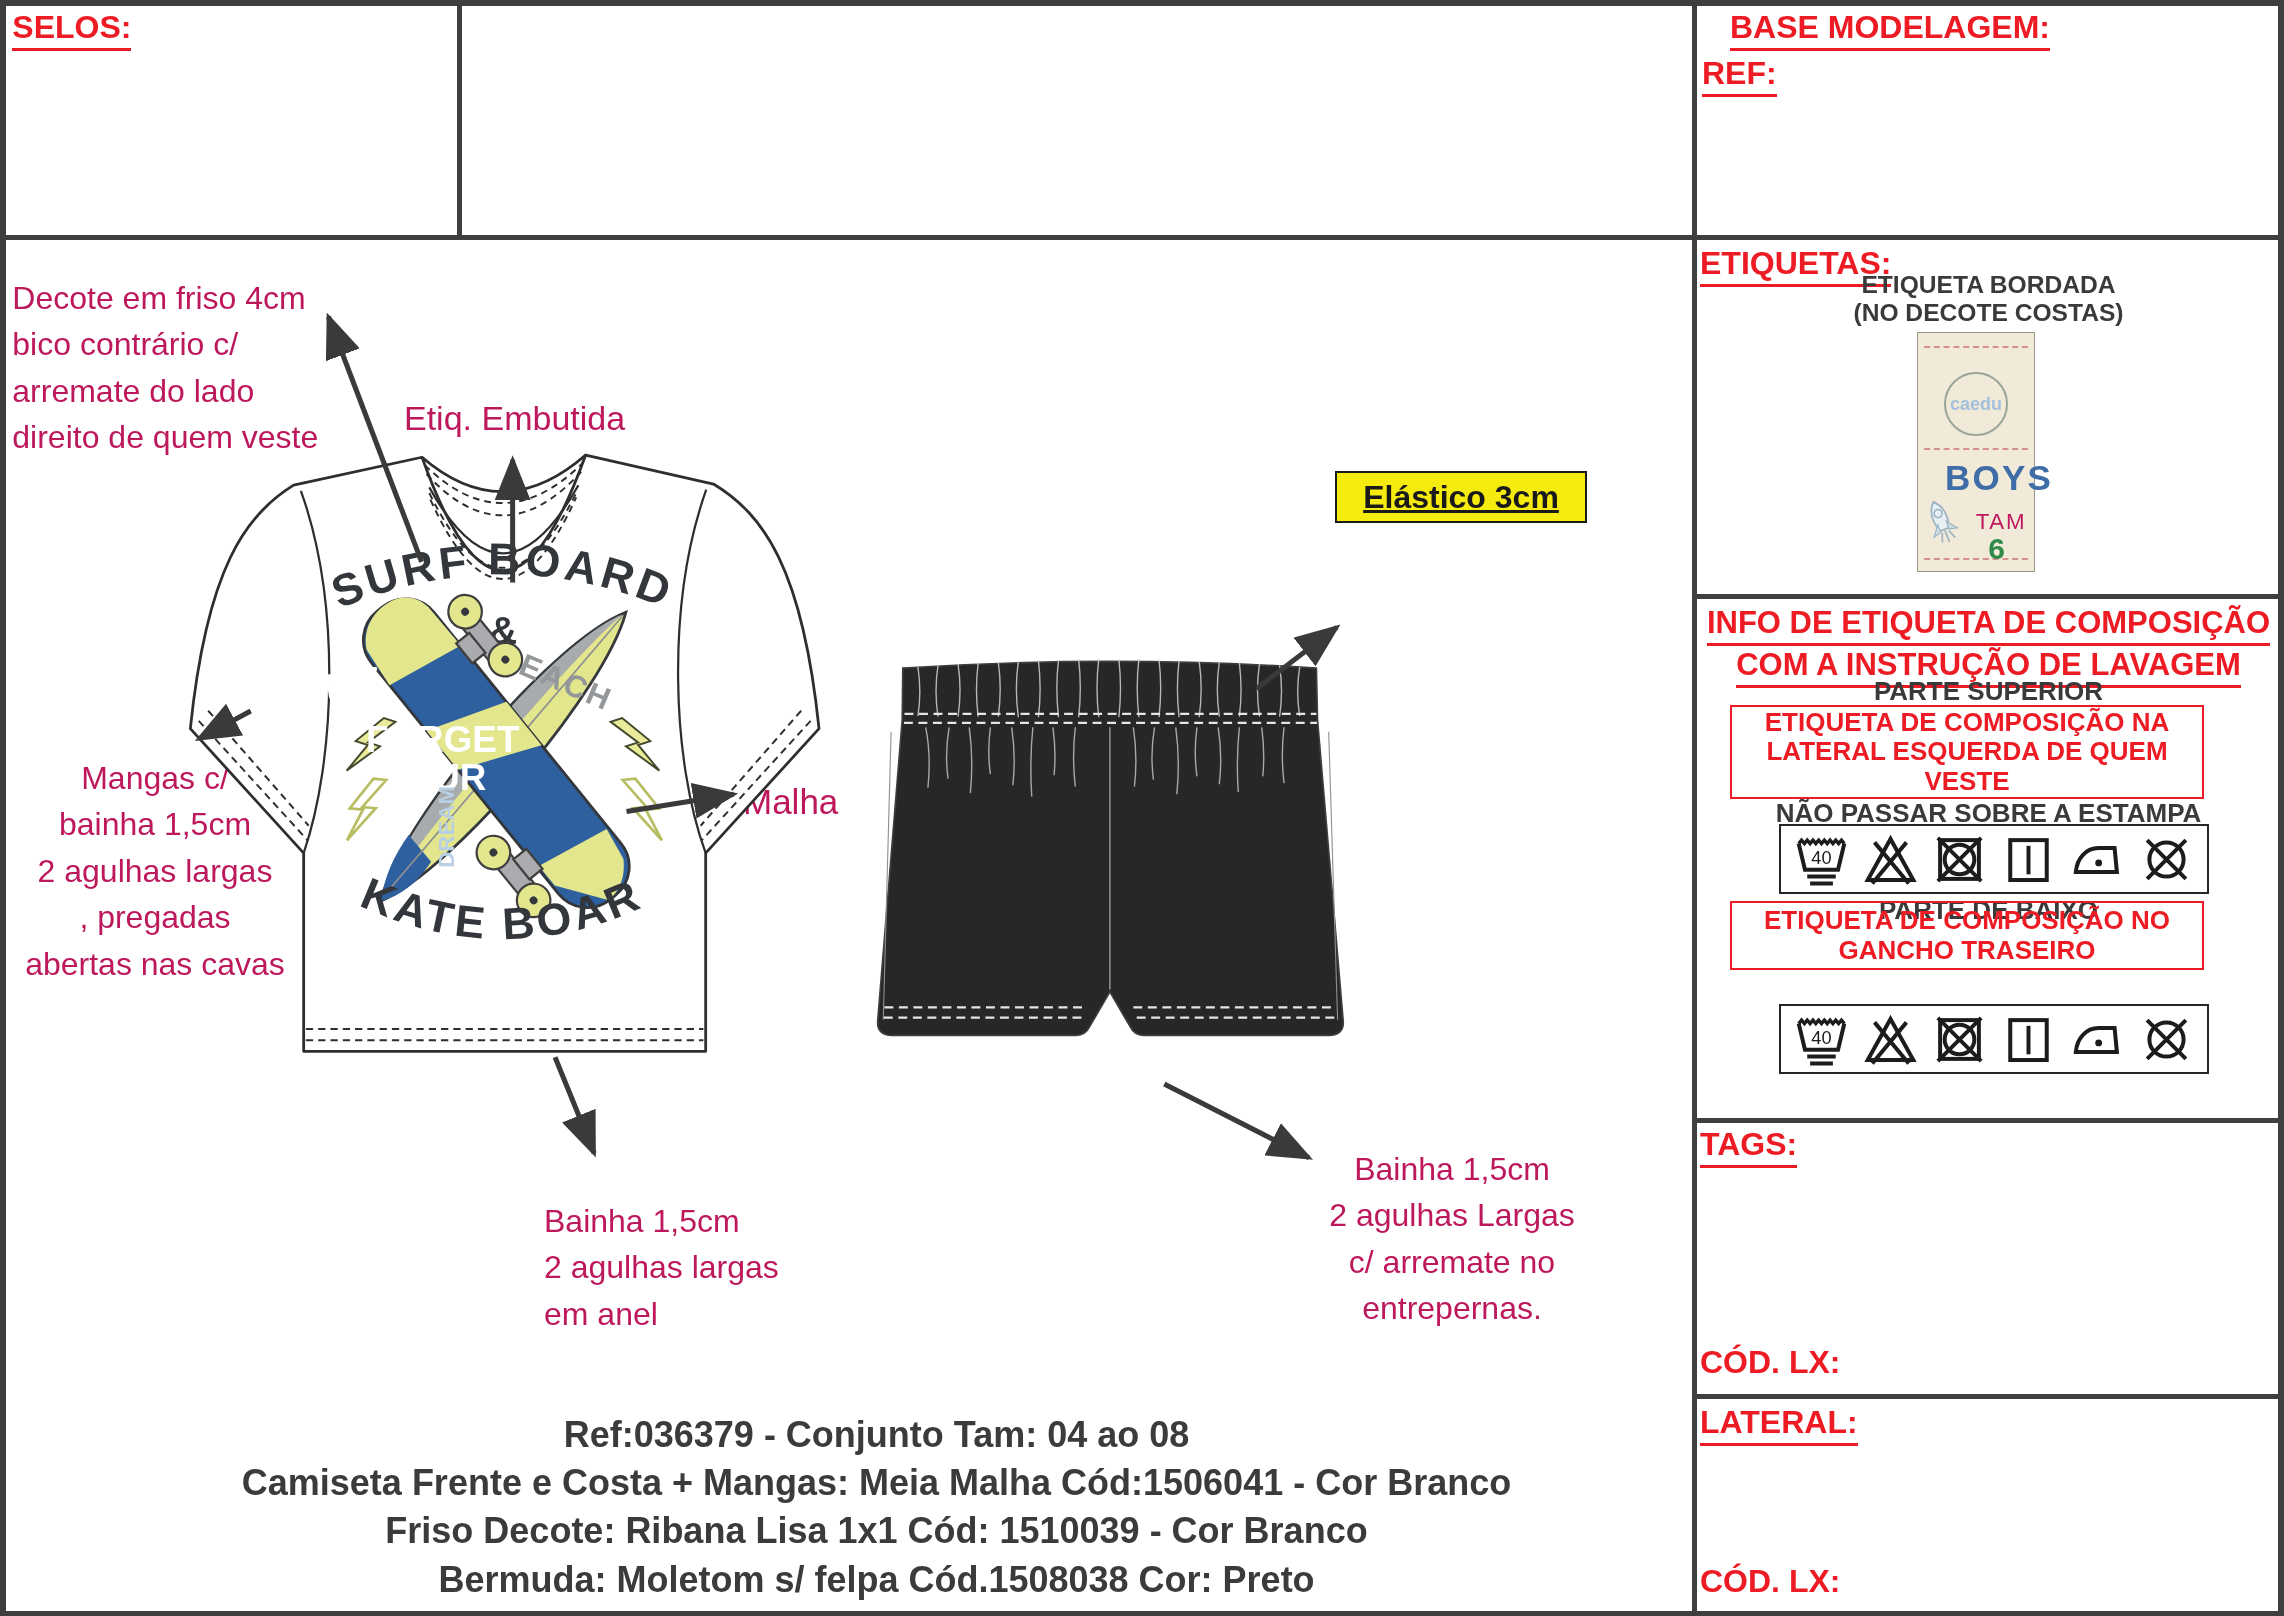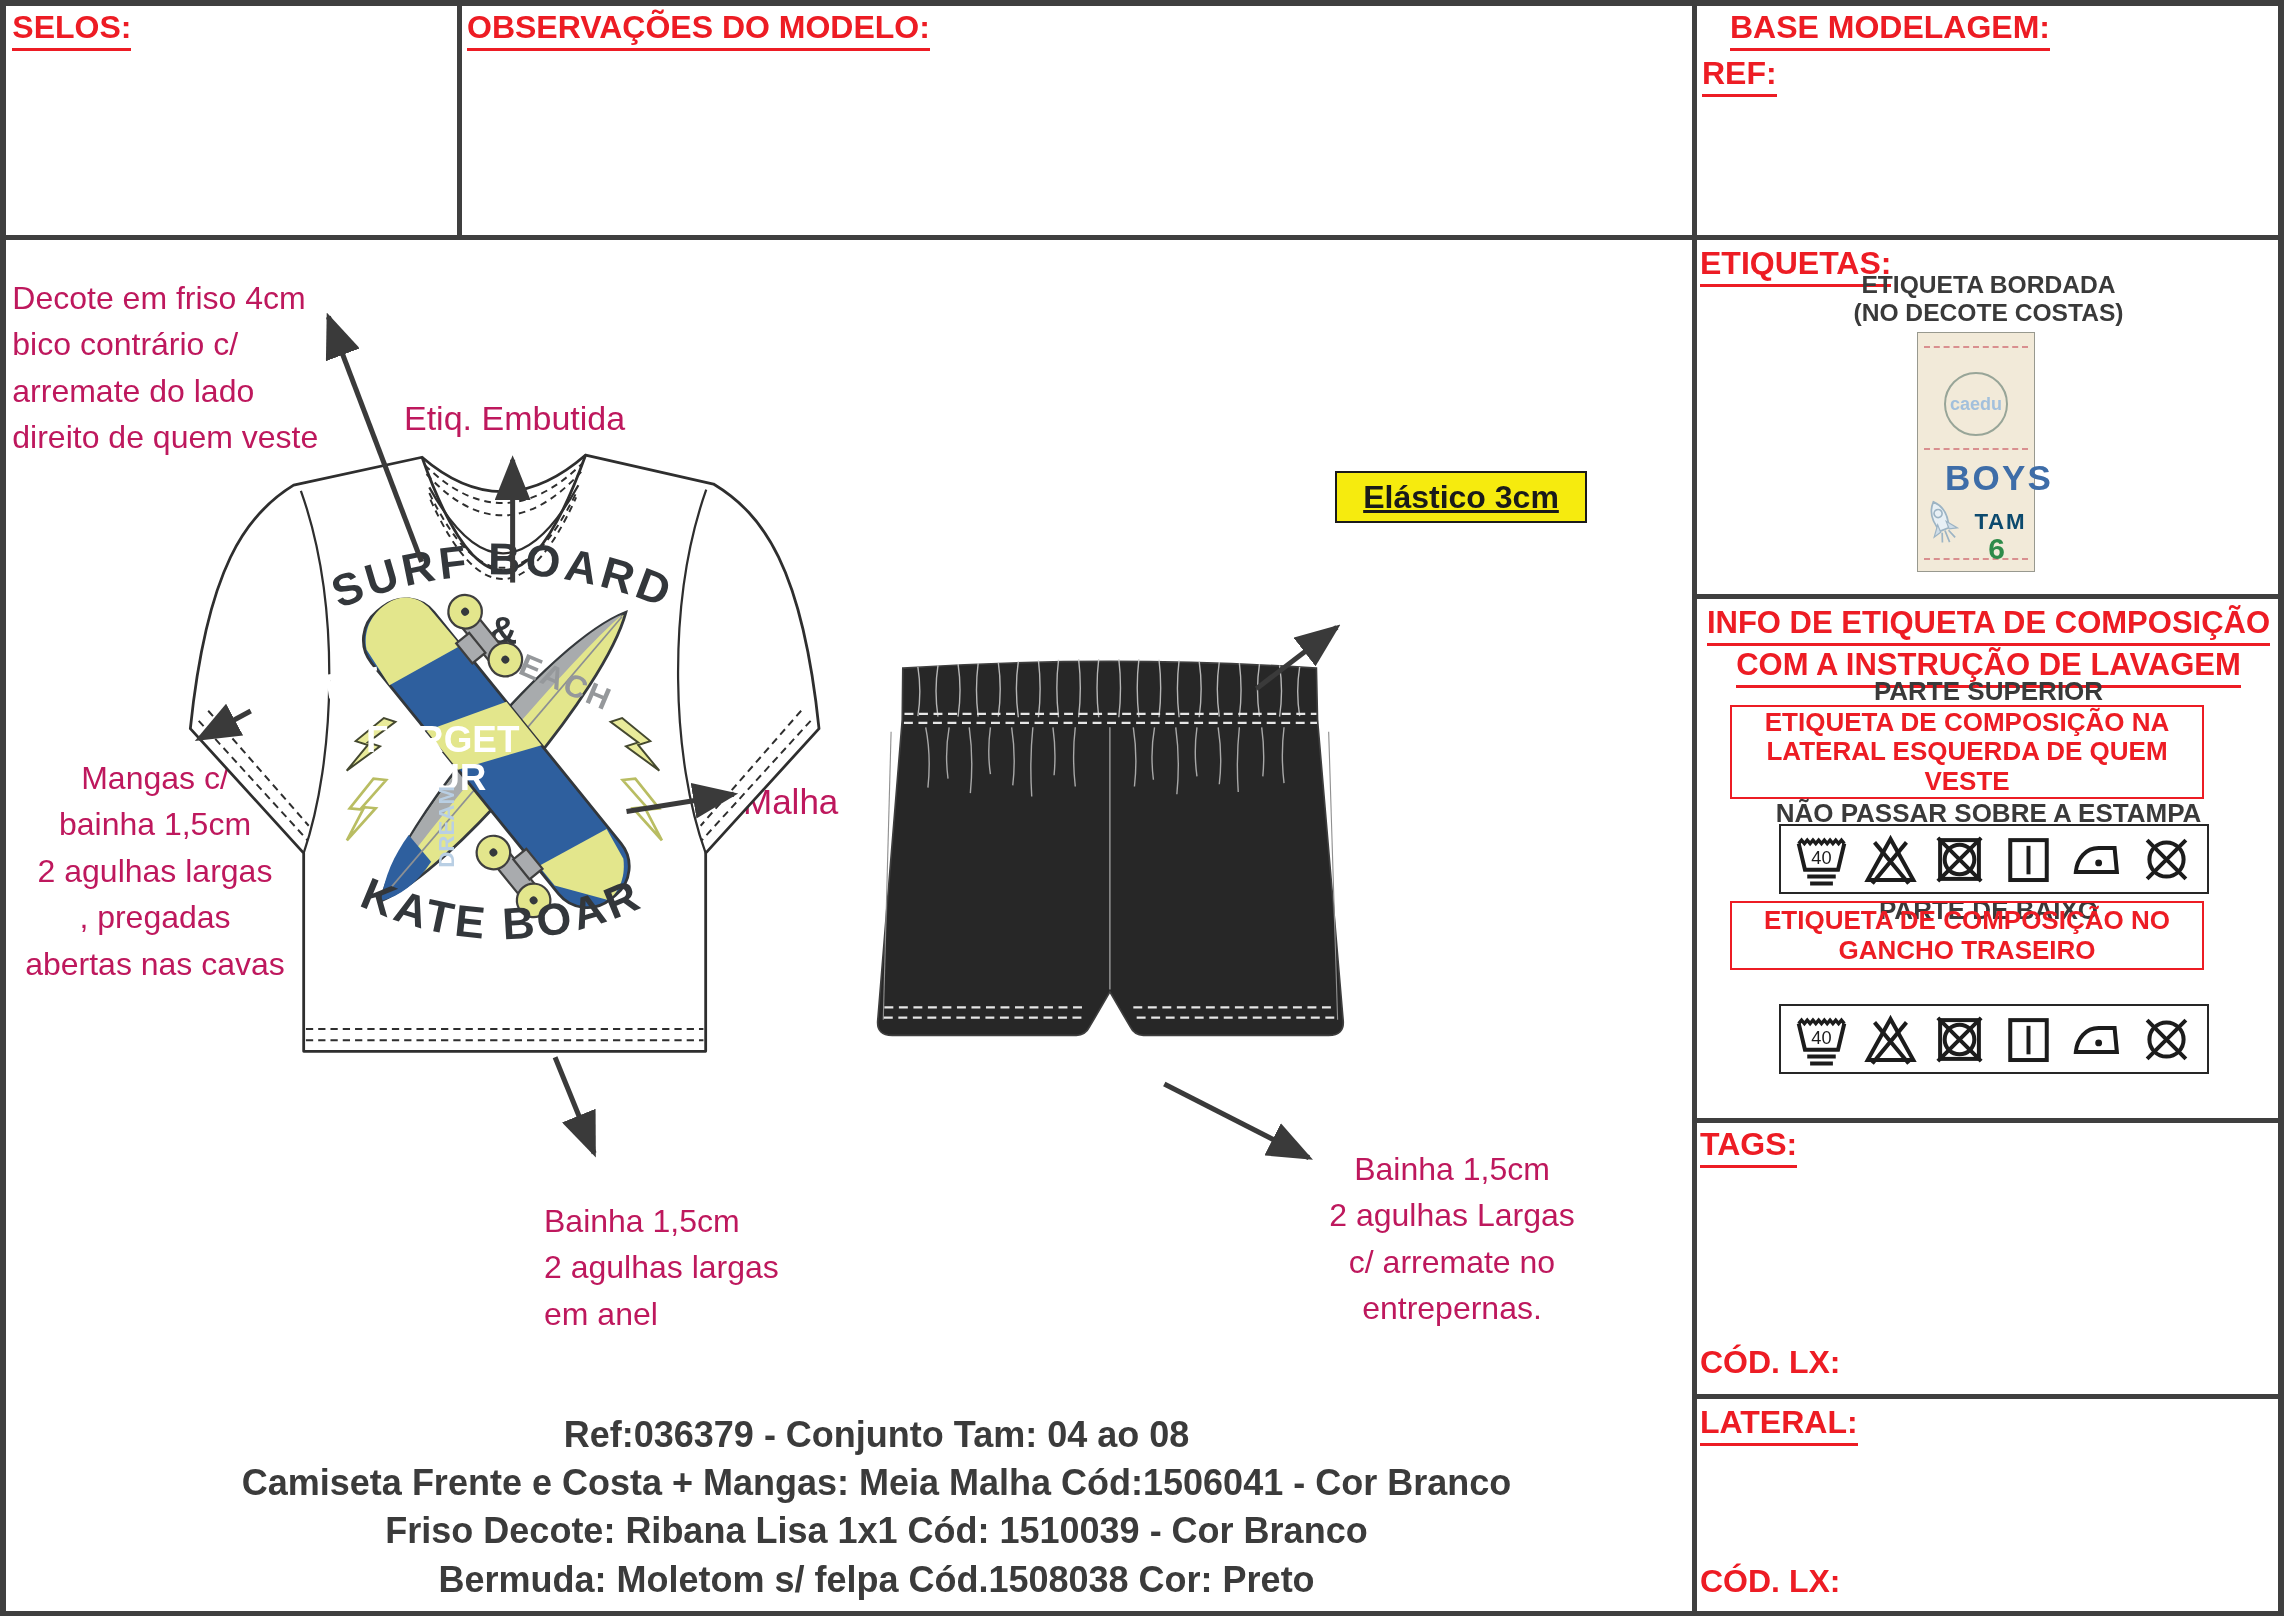--- a/index.html
+++ b/index.html
@@ -25,21 +25,21 @@
   .elastico .t{font-size:32px;font-weight:bold;color:#1a1a1a;text-decoration:underline;}
   .footer{position:absolute;text-align:center;font-weight:bold;font-size:36px;line-height:1.34;
           color:#3b3b3b;white-space:pre-line;}
   .tag{position:absolute;width:118px;height:240px;background:#f2ead9;border:1.7px solid #98998f;box-sizing:border-box;}
   .tag-dash{position:absolute;left:5.6px;right:5.6px;height:0;border-top:2.2px dashed #d98f8f;}
   .tag-logo{position:absolute;left:50%;top:39px;transform:translateX(-50%);width:60px;height:60px;
             border:2.8px solid #98a598;border-radius:50%;display:flex;align-items:center;justify-content:center;}
   .tag-logo span{font-size:18px;font-weight:bold;color:#a3c0dc;}
   .tag-boys{position:absolute;left:0;right:0;top:125px;text-align:center;font-size:35px;font-weight:bold;
             color:#3e6da8;letter-spacing:2.2px;padding-left:27px;}
-  .tag-tam{position:absolute;right:7.8px;top:176px;font-size:22.3px;font-weight:bold;color:#0c4a6e;letter-spacing:1.7px;}
+  .tag-tam{position:absolute;right:7.8px;top:176px;font-size:22.3px;font-weight:normal;color:#be185d;letter-spacing:1.7px;}
   .tag-size{position:absolute;right:29px;top:199px;font-size:30px;font-weight:bold;color:#2e8b4a;}
   .tag-rocket{position:absolute;left:5.6px;top:165px;transform:rotate(-22deg);}
 </style>
 </head>
 <body>
 
 <div class="sheet">
 
   <div class="line" style="left:0;top:0;width:2284px;height:5.6px;"></div>
   <div class="line" style="left:0;top:1611px;width:2284px;height:5.6px;"></div>
@@ -47,22 +47,20 @@
   <div class="line" style="left:2278px;top:0;width:5.6px;height:1616px;"></div>
   <div class="line" style="left:0;top:235px;width:2284px;height:5px;"></div>
   <div class="line" style="left:457px;top:0;width:5px;height:240px;"></div>
   <div class="line" style="left:1692px;top:0;width:5px;height:1616px;"></div>
   <div class="line" style="left:1692px;top:594px;width:592px;height:5px;"></div>
   <div class="line" style="left:1692px;top:1118px;width:592px;height:5px;"></div>
   <div class="line" style="left:1692px;top:1394px;width:592px;height:5px;"></div>
 
   <div class="hdr" style="left:12.3px;top:9px;">
     <span>SELOS:</span></div>
-  <div class="hdr" style="left:467px;top:9px;">
-    <span>OBSERVAÇÕES DO MODELO:</span></div>
   <div class="hdr" style="left:1702px;top:9px;margin-left:28px;">
     <span>BASE MODELAGEM:</span></div>
   <div class="hdr" style="left:1702px;top:55px;">
     <span>REF:</span></div>
 
   <div class="hdr" style="left:1700px;top:245px;">
     <span>ETIQUETAS:</span></div>
   <div class="subhead" style="left:1726px;top:271px;width:525px;font-size:24.6px;">ETIQUETA BORDADA
 (NO DECOTE COSTAS)</div>
 

